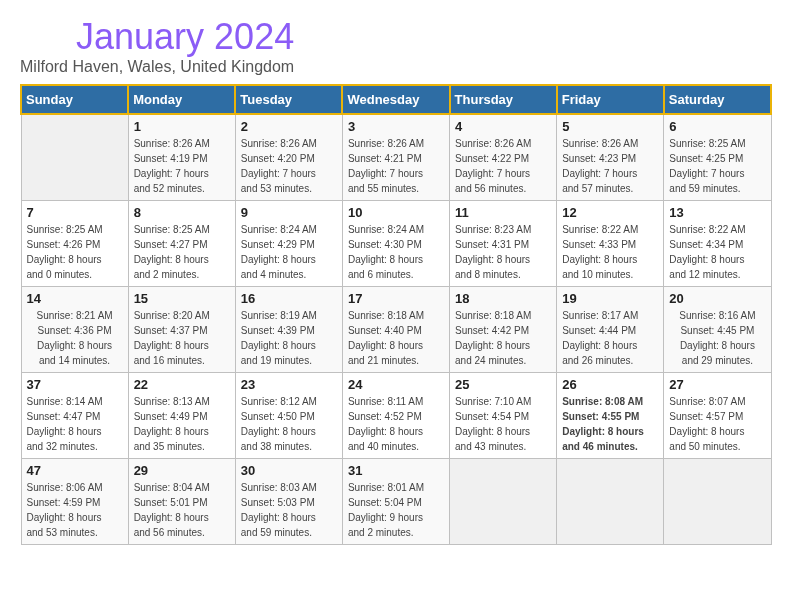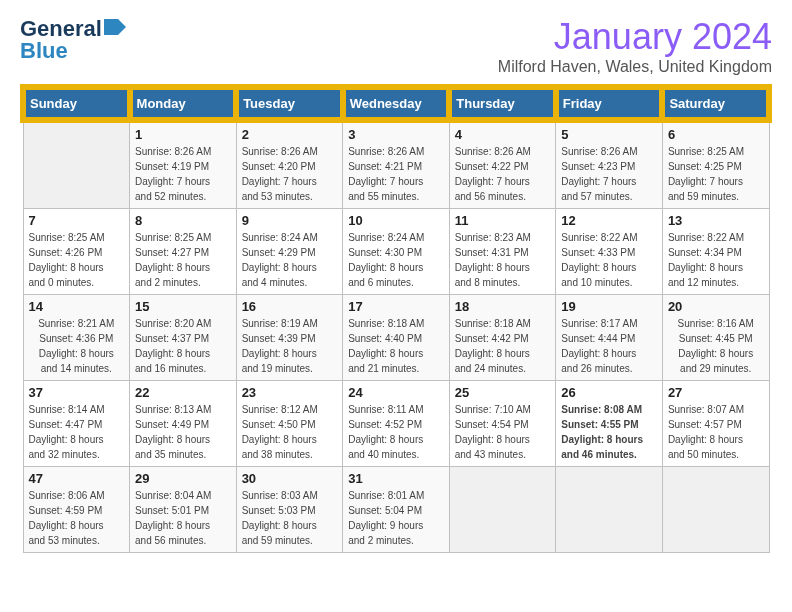--- a/index.html
+++ b/index.html
@@ -5,43 +5,34 @@
     * { box-sizing: border-box; margin: 0; padding: 0; }
     body { font-family: Arial, sans-serif; background: #fff; width: 792px; min-height: 612px; }
     .container { padding: 16px 20px; }
     .header { display: flex; justify-content: space-between; align-items: flex-start; margin-bottom: 8px; }
     .logo { display: flex; flex-direction: column; align-items: flex-start; }
     .title-block { text-align: right; }
     .month-title { font-size: 36px; color: #8b5cf6; font-weight: normal; }
     .location { font-size: 16px; color: #555; }
     table { width: 100%; border-collapse: collapse; }
     thead tr { background: #2e6da4; color: #fff; }
-    thead th { padding: 6px 4px; font-size: 13px; font-weight: bold; text-align: left; border: 6px solid #eab308; }
+    thead th { padding: 6px 4px; font-size: 13px; font-weight: bold; text-align: left; border: 2px solid #eab308; }
     tbody tr { vertical-align: top; }
     tbody td { border: 1px solid #c0c0c0; padding: 4px 5px; font-size: 10.5px; color: #333; width: 14.28%; min-height: 80px; }
     .day-num { font-size: 13px; font-weight: bold; color: #222; display: block; margin-bottom: 2px; }
     .day-info { font-size: 10px; color: #444; line-height: 1.5; }
     tbody tr:nth-child(odd) { background: #f9f9f9; }
     tbody tr:nth-child(even) { background: #ffffff; }
     .empty { background: #f0f0f0 !important; }
   </style>
 </head>
 <body>
 
 <div class="container">
   <div class="header">
-    <div class="logo">
-      <div style="display:flex;align-items:center;">
-        <span style="font-size:22px;font-weight:bold;color:#1a3a5c;">General</span>
-        <svg width="22" height="16" viewBox="0 0 22 16" style="margin-left:2px;margin-top:-4px;">
-          <polygon points="0,0 14,0 22,8 14,16 0,16" fill="#2e86c1"></polygon>
-        </svg>
-      </div>
-      <span style="font-size:22px;font-weight:bold;color:#2e86c1;margin-top:-4px;">Blue</span>
-    </div>
     <div class="title-block">
       <div class="month-title">January 2024</div>
       <div class="location">Milford Haven, Wales, United Kingdom</div>
     </div>
   </div>
 
   <table>
     <thead>
       <tr>
       <th>Sunday</th>

